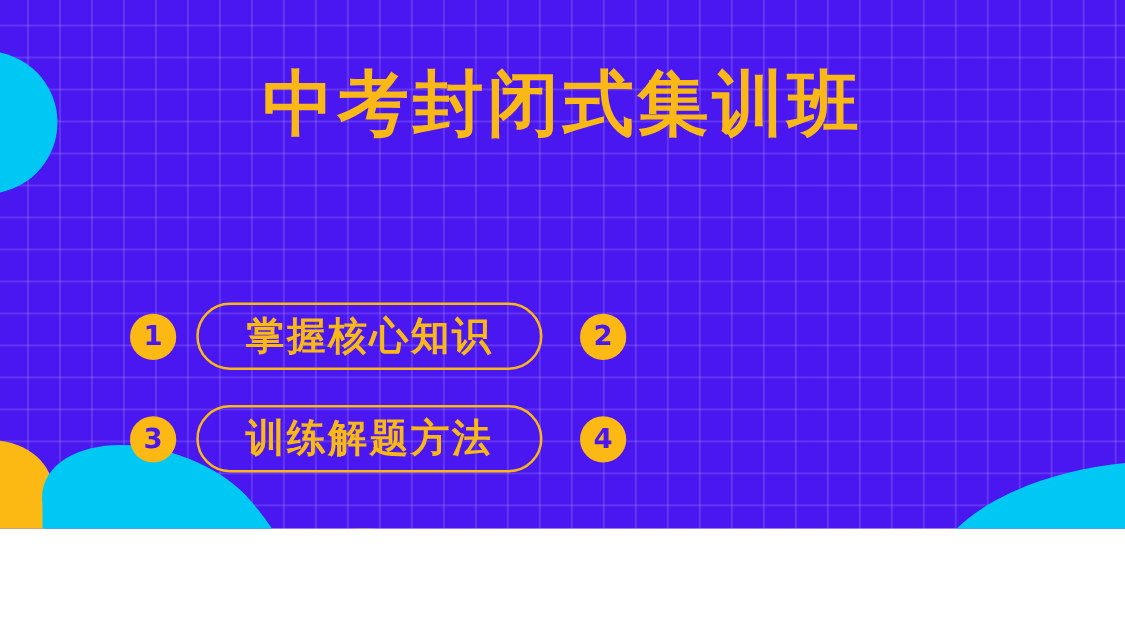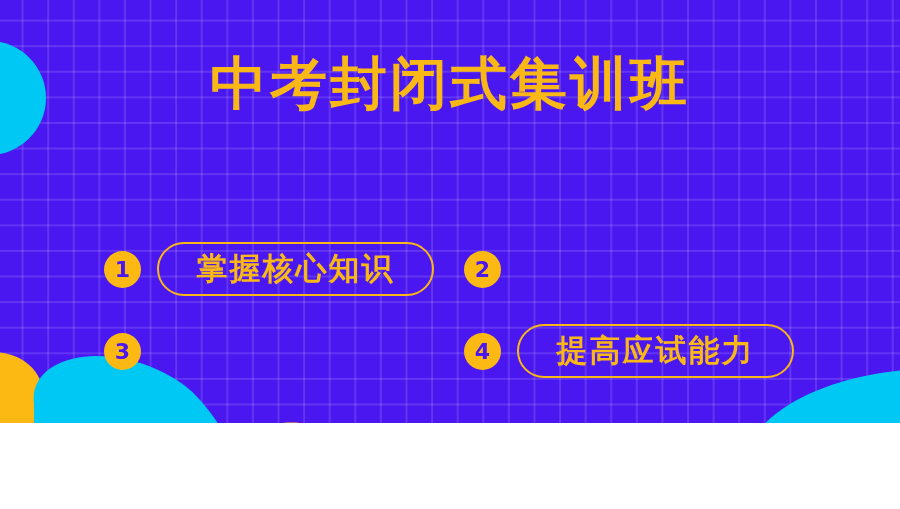--- a/index.html
+++ b/index.html
@@ -194,22 +194,22 @@
       <div class="feature-num">1</div>
       <div class="feature-pill">掌握核心知识</div>
     </div>
 
     <div class="feature">
       <div class="feature-num">2</div>
     </div>
 
     <div class="feature">
       <div class="feature-num">3</div>
+      <div class="feature-pill">训练解题方法</div>
     </div>
 
     <div class="feature">
       <div class="feature-num">4</div>
-      <div class="feature-pill">提高应试能力</div>
     </div>
 
   </div>
 
 </div>
 
 </body></html>

